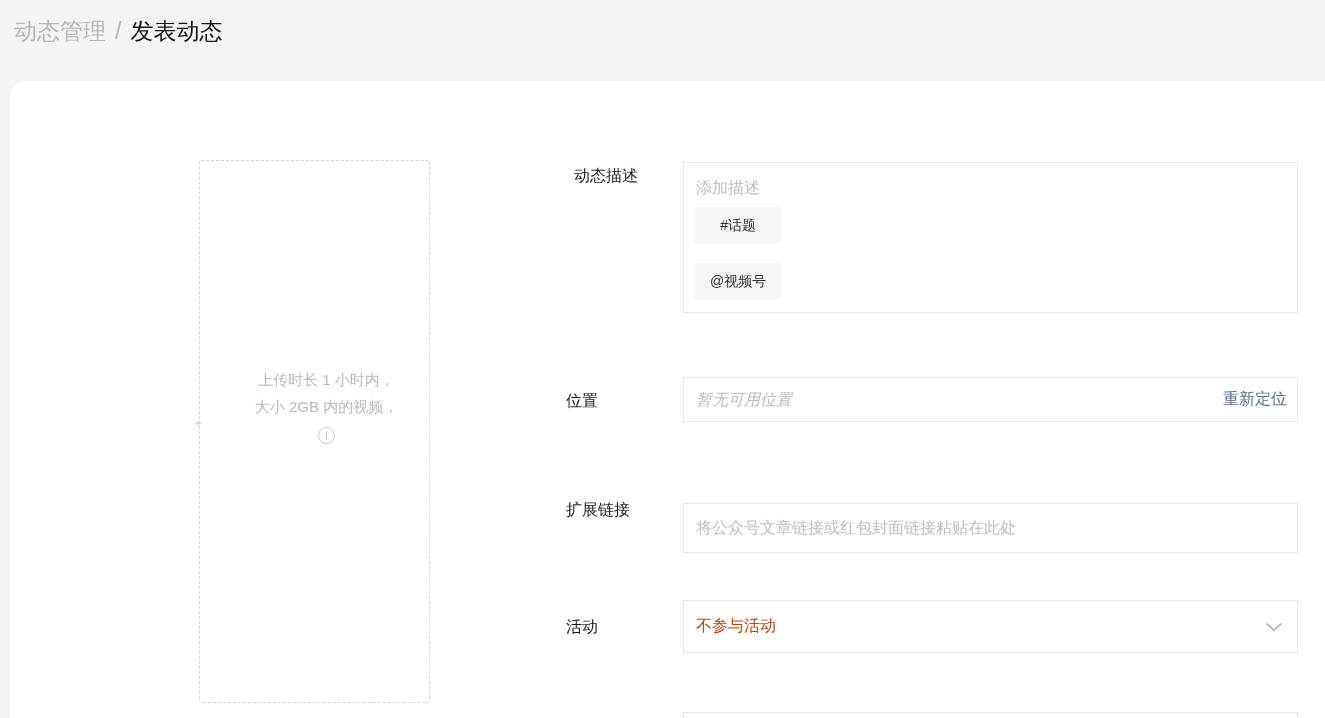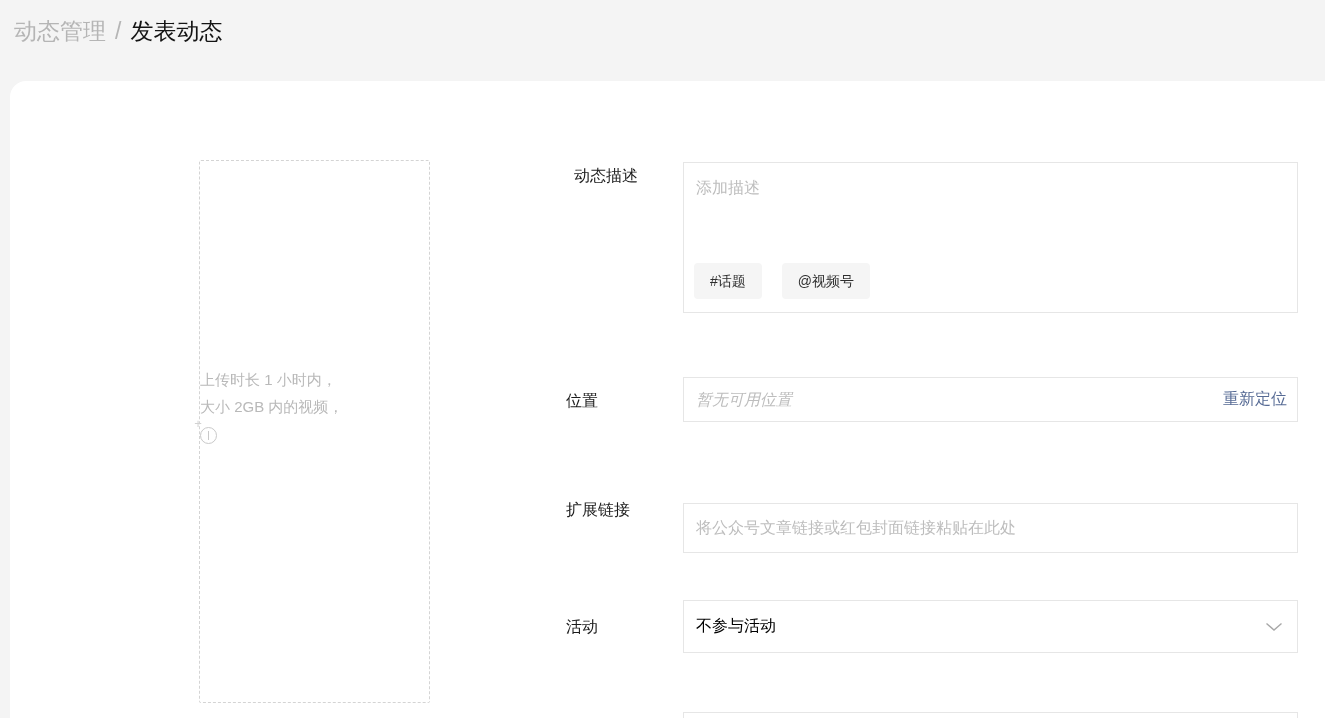--- a/index.html
+++ b/index.html
@@ -26,22 +26,22 @@
     background: var(--card-bg, #ffffff);
     border-top-left-radius:16px;
   }
 
   
   .upload-box {
     position:absolute; left:189px; top:79px; width:231px; height:543px;
     border:1px dashed #d4d4d4; border-radius:2px; cursor:pointer;
   }
   .upload-hint {
-    position:absolute; left:0; top:205px; width:100%;
-    color: var(--hint, #b9b9b9);
+    position:absolute; left:12px; top:205px; width:100%;
+    text-align:center; color: var(--hint, #b9b9b9);
     font-size:15px; line-height:27px;
   }
   .info-icon {
     position:relative; display:inline-block; width:17px; height:17px;
     margin-top:7px; border:1px solid #c9c9c9; border-radius:50%;
   }
   .info-icon i {
     position:absolute; left:7px; top:3px; width:1px; height:9px;
     background:#c9c9c9;
   }
@@ -64,21 +64,21 @@
   }
   ::placeholder { color: var(--placeholder, #bdbdbd); opacity:1; }
 
   
   .field.desc { top:81px; height:151px; }
   .field.desc textarea {
     display:block; width:100%; height:88px; resize:none;
     padding:14px 12px 0 12px; line-height:22px;
   }
   .desc-actions {
-    position:absolute; left:10px; bottom:13px; display:flex; gap:20px;
+    position:absolute; left:10px; bottom:13px; display:flex; gap:20px;flex-direction:column;
   }
   .tag-btn {
     height:36px; line-height:36px; padding:0 16px; border:none;
     background:#f5f5f5; border-radius:4px; color:#2e2e2e;
     font-size:14px; font-family:inherit; cursor:pointer; white-space:nowrap;
   }
 
   
   .field.loc { top:296px; height:45px; display:flex; align-items:center; }
   .field.loc input { flex:1; padding:0 12px; height:100%;font-style:italic; }
@@ -89,21 +89,21 @@
 
   
   .field.link { top:403px; height:50px;margin-top:19px; }
   .field.link input { width:100%; height:100%; padding:0 12px; }
 
   
   .field.activity {
     top:519px; height:53px; display:flex; align-items:center;
     padding:0 14px 0 12px; cursor:pointer;
   }
-  .select-value { flex:1; font-size:16px; color:#000000; }
+  .select-value { flex:1; font-size:16px; color:#c2410c; }
   .chevron { flex:none; width:18px; height:10px; }
 
   
   .field.partial { top:631px; height:30px; }
 </style>
 </head>
 <body>
 
 <div class="page">
 

